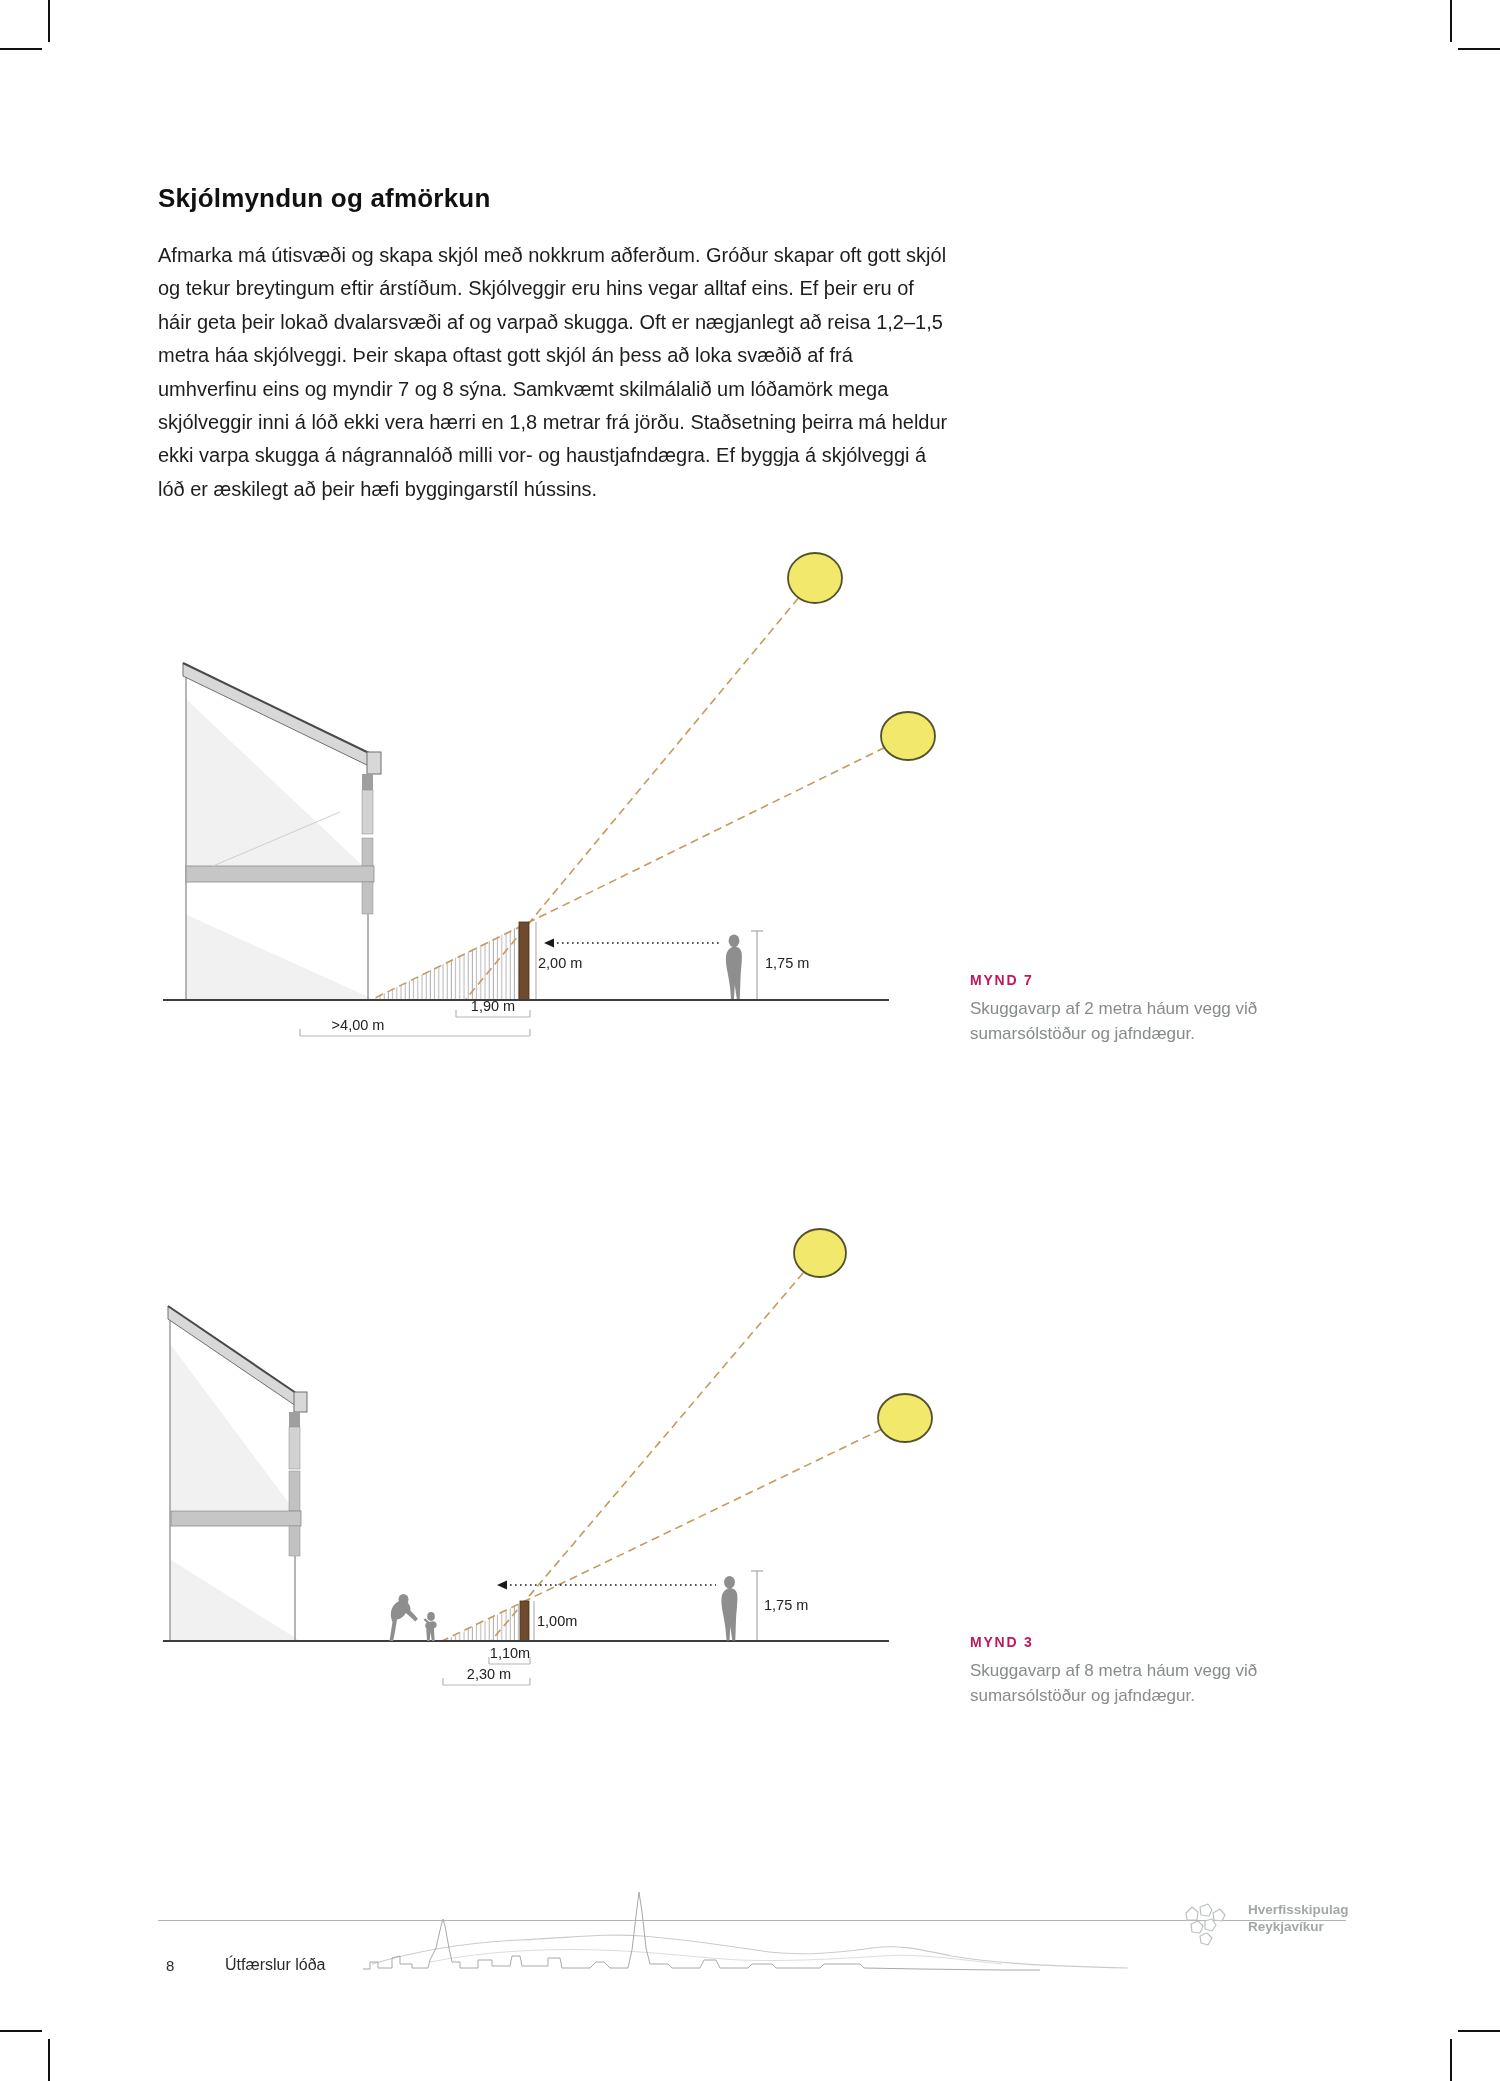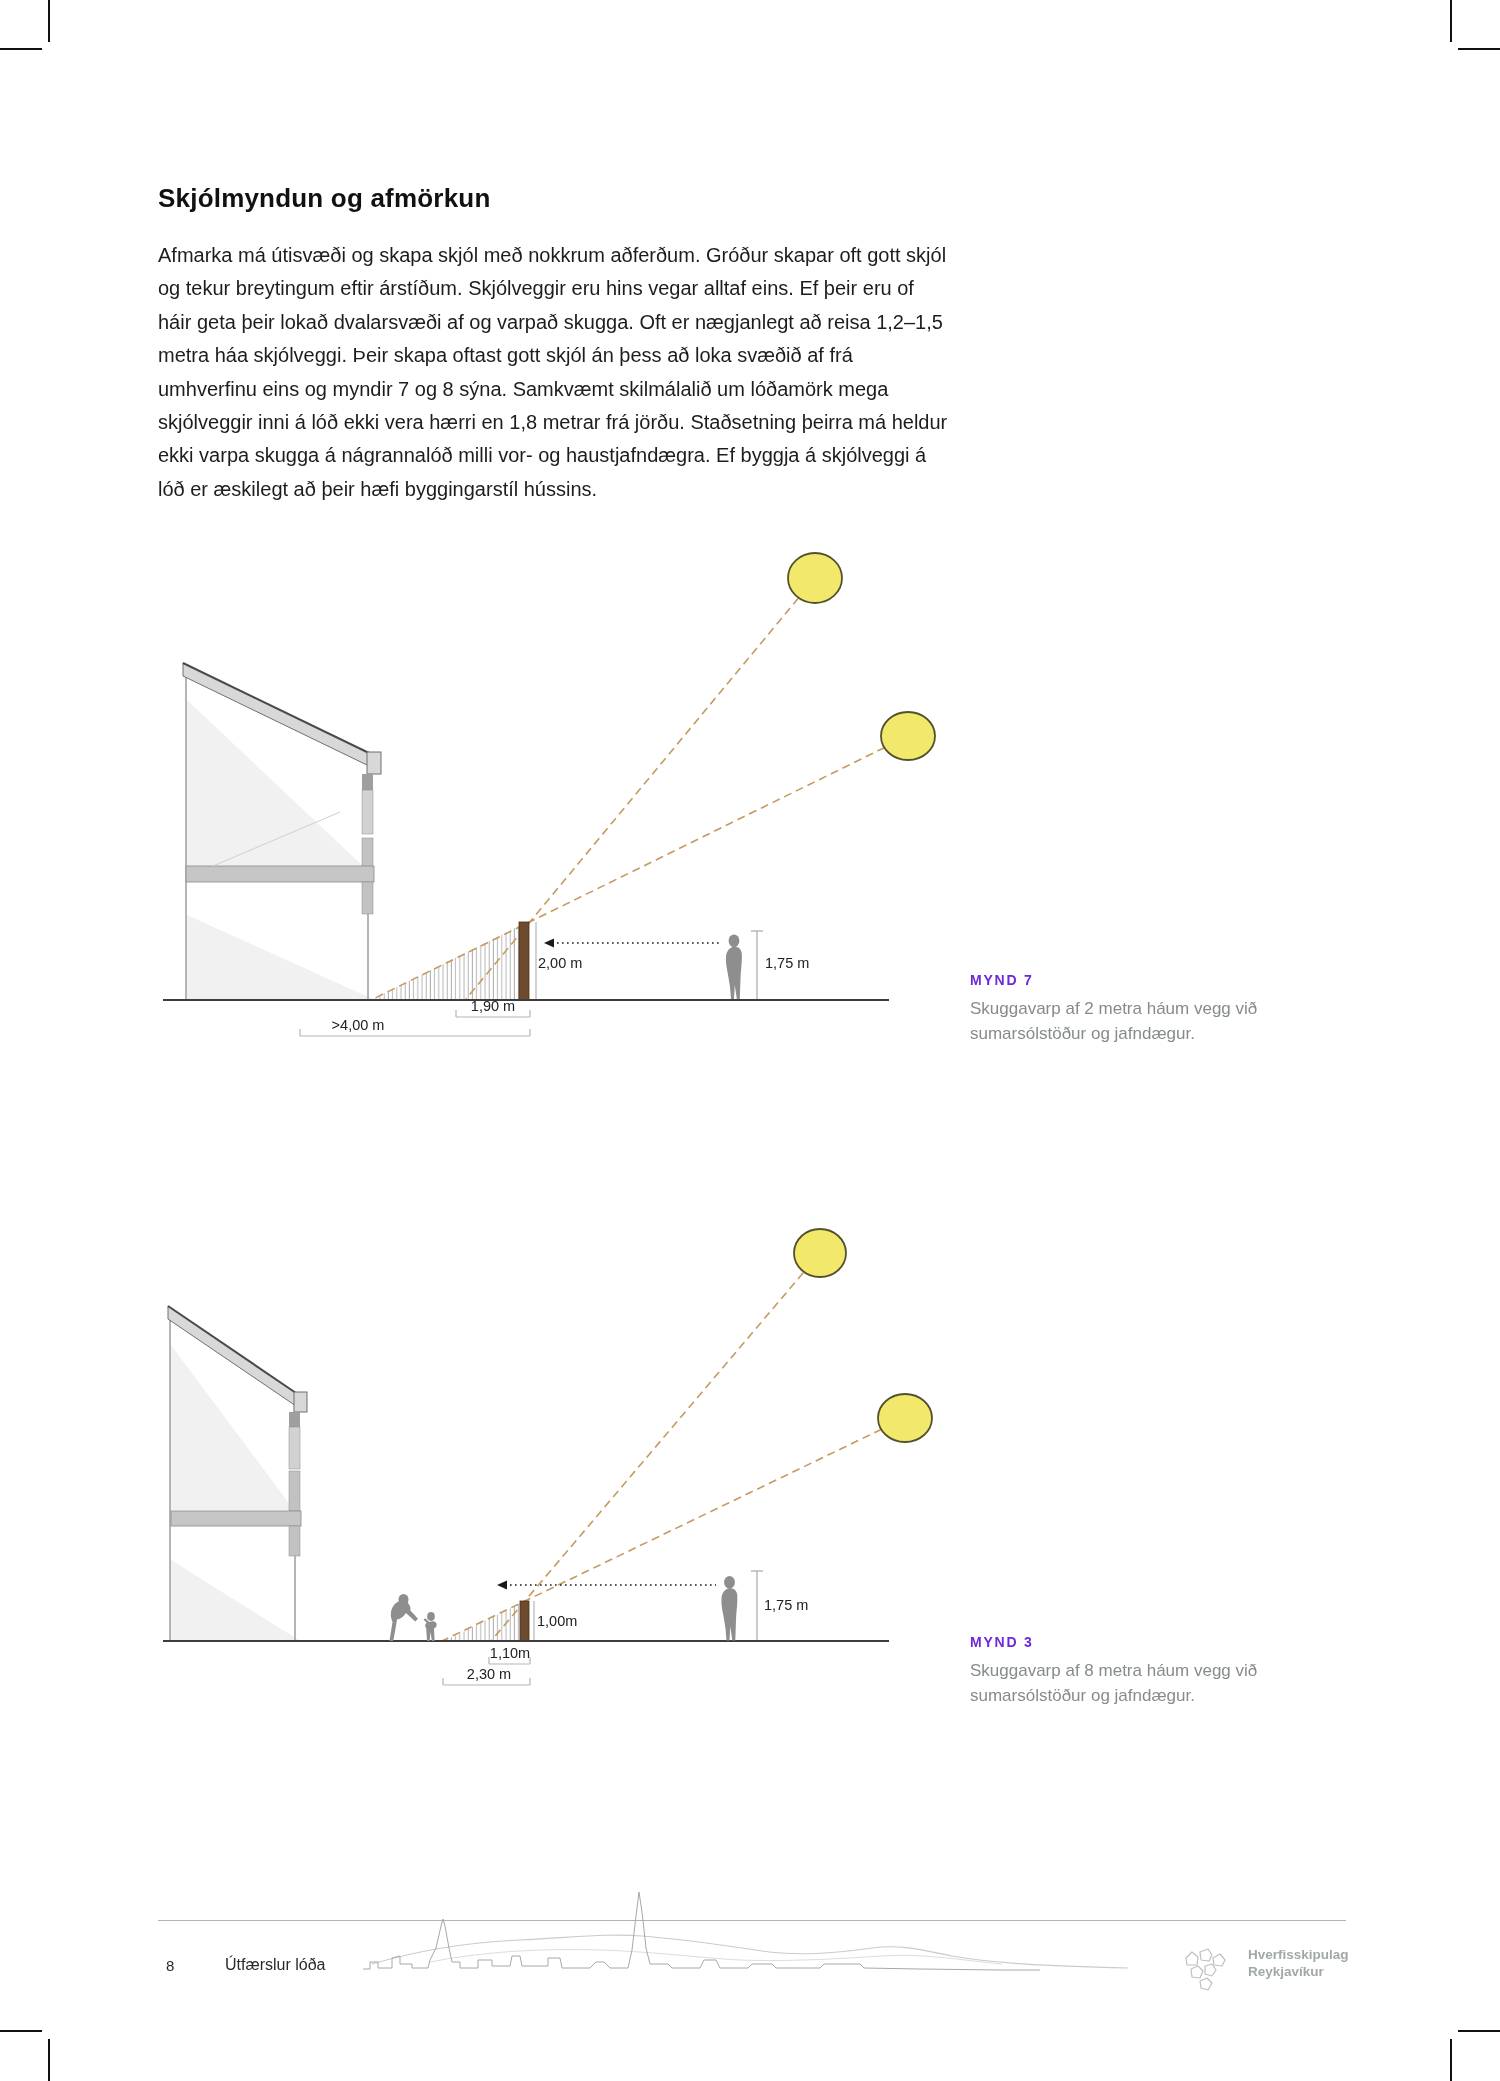--- a/index.html
+++ b/index.html
@@ -5,27 +5,27 @@
   html,body{margin:0;padding:0;background:#fff;}
   .page{position:relative;width:1500px;height:2081px;background:#ffffff;overflow:hidden;
         font-family:"Liberation Sans", sans-serif;color:#1b1b1b;}
   .cropmark{position:absolute;background:#111;}
   .page-title{position:absolute;left:158px;top:166px;font-size:26px;font-weight:700;
               letter-spacing:0.2px;color:#111;}
   .intro{position:absolute;left:158px;top:219px;width:790px;font-size:20px;
          line-height:33.4px;color:#1d1d1d;}
   .figure-svg{position:absolute;}
   .fig-caption{position:absolute;left:970px;width:300px;color:#868b8b;}
-  .fig-caption .fig-label{font-size:14px;font-weight:700;letter-spacing:1.8px;color:#6d28d9;}
+  .fig-caption .fig-label{font-size:14px;font-weight:700;letter-spacing:1.8px;color:#be185d;}
   .fig-caption .fig-text{margin-top:9px;font-size:17px;line-height:24.5px;}
   .footer-rule{position:absolute;left:158px;top:1920px;width:1188px;height:1px;background:#b3b3b3;}
   .footer-pagenum{position:absolute;left:166px;top:1957px;font-size:15px;color:#2a2a2a;}
   .footer-section{position:absolute;left:225px;top:1956px;font-size:16px;color:#2a2a2a;}
   .skyline{position:absolute;left:350px;top:1878px;}
-  .logo{position:absolute;left:1182px;top:1946px;display:flex;align-items:flex-start;}
+  .logo{position:absolute;left:1182px;top:1901px;display:flex;align-items:flex-start;}
   .logo-text{margin-left:10px;font-size:13.5px;font-weight:600;line-height:17px;color:#a2a8a8;}
   svg text{font-family:"Liberation Sans", sans-serif;}
   .dim-text{font-size:14.5px;fill:#222;}
 </style>
 </head>
 <body>
 
 <div class="page">
 
   <div class="cropmark" style="left:48px;top:0;width:2px;height:42px;"></div>

